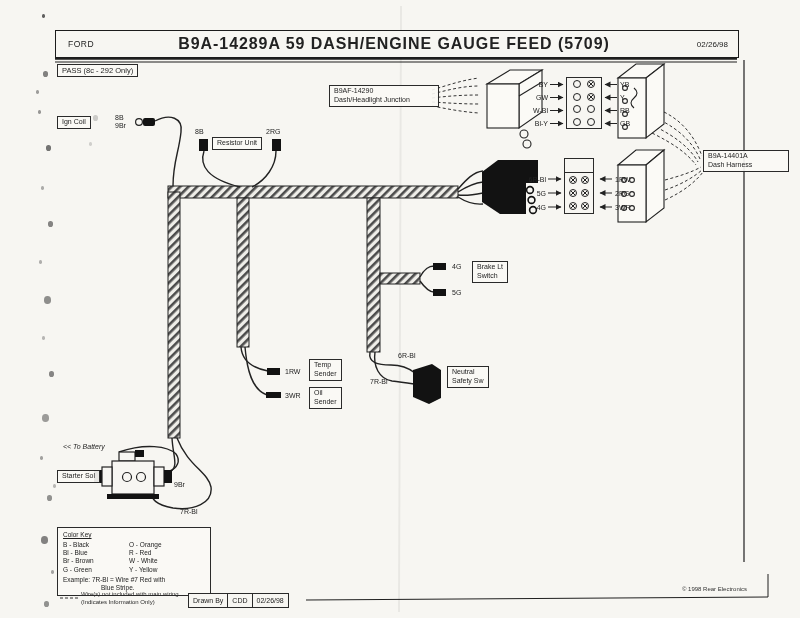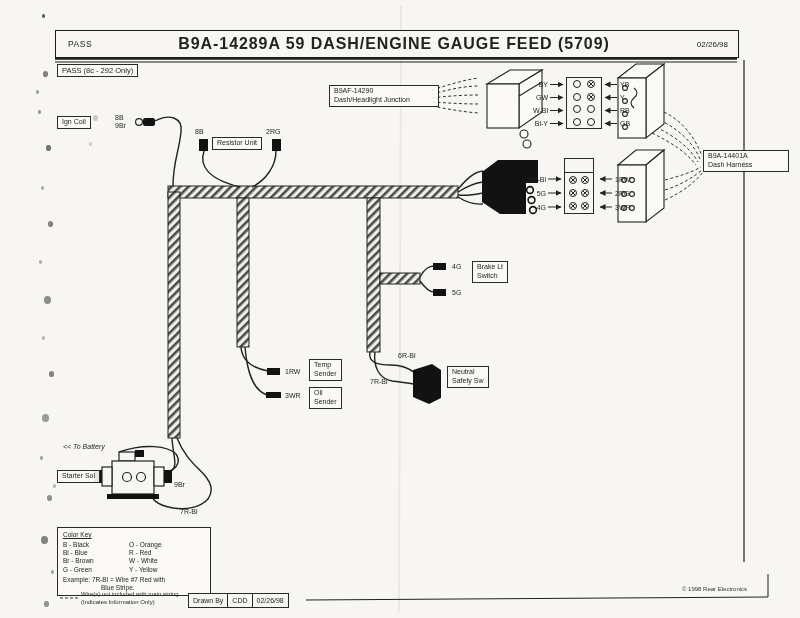--- a/index.html
+++ b/index.html
@@ -191,21 +191,21 @@
       <line x1="612" y1="193" x2="600" y2="193"></line>
       <line x1="612" y1="207" x2="600" y2="207"></line>
     </g>
 
     <line x1="60" y1="598" x2="78" y2="598" stroke="#333" stroke-width="1" stroke-dasharray="3,2"></line>
   </svg>
 
   <div class="speck"></div>
 
   <div class="abs titlebox" style="left:55px;top:30px;width:682px;height:26px;">
-    <div class="brand">PASS</div>
+    <div class="brand">FORD</div>
     <div class="maintitle">B9A-14289A  59 DASH/ENGINE GAUGE FEED  (5709)</div>
     <div class="hdate">02/26/98</div>
   </div>
 
   <div class="abs box" style="left:57px;top:64px;font-size:7.5px;text-align:center;">PASS (8c - 292 Only)</div>
 
   <div class="abs box" style="left:329px;top:85px;width:100px;">
     <div>B9AF-14290</div>
     <div>Dash/Headlight Junction</div>
   </div>

